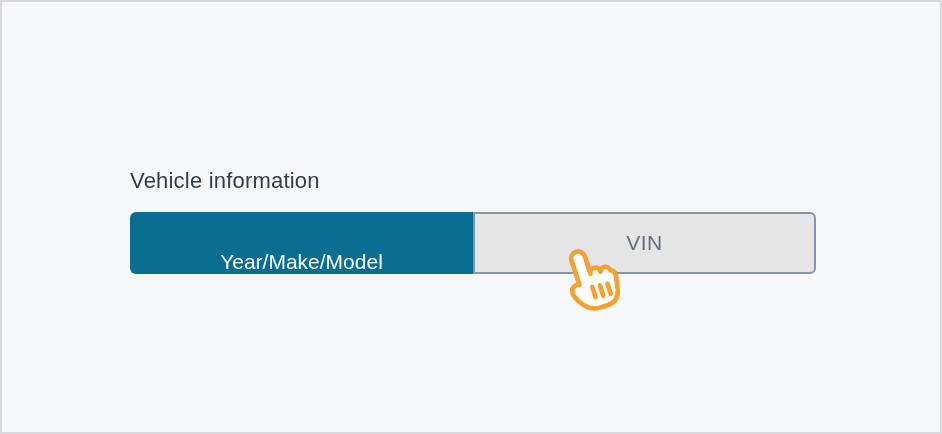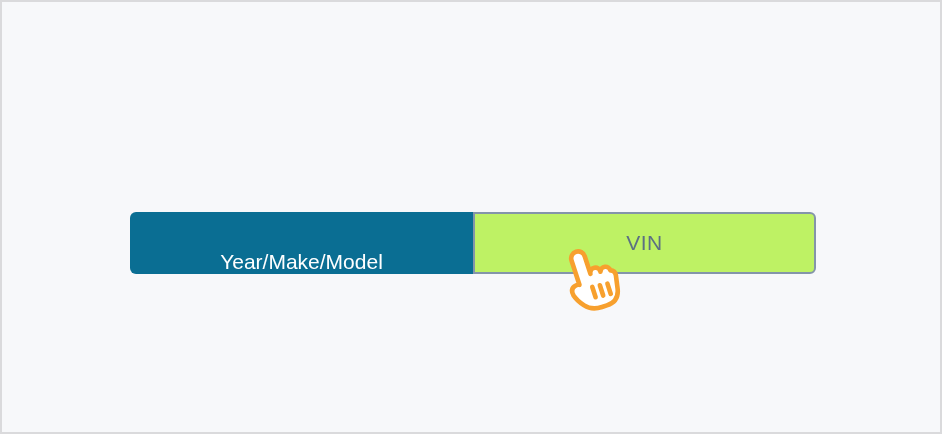--- a/index.html
+++ b/index.html
@@ -45,21 +45,21 @@
 
   .toggle-option.selected {
     background: #0A6E93;
     color: #FFFFFF;
     border: none;
     border-radius: 6px 0 0 6px;
     align-items: flex-end;
   }
 
   .toggle-option.unselected {
-    background: #bef264;
+    background: #e5e5e5;
     color: #5C7083;
     border: 2px solid #8495A9;
     border-radius: 0 6px 6px 0;
     letter-spacing: 0.5px;
   }
 
   .hand-cursor {
     position: absolute;
     left: 547px;
     top: 238px;
@@ -67,20 +67,21 @@
     height: 74px;
     z-index: 5;
     pointer-events: none;
   }
 </style>
 </head>
 <body>
 
 <div class="screen">
 
+  <div class="section-heading">Vehicle information</div>
 
   <div class="toggle-group">
 
     <div class="toggle-option selected">
       <span>Year/Make/Model</span>
     </div>
 
     <div class="toggle-option unselected">
       <span>VIN</span>
     </div>

